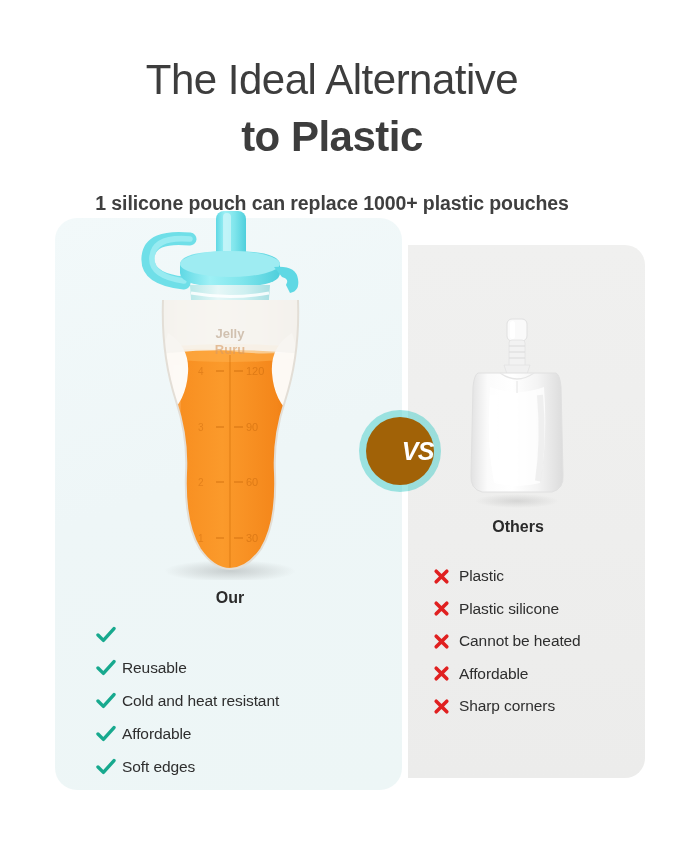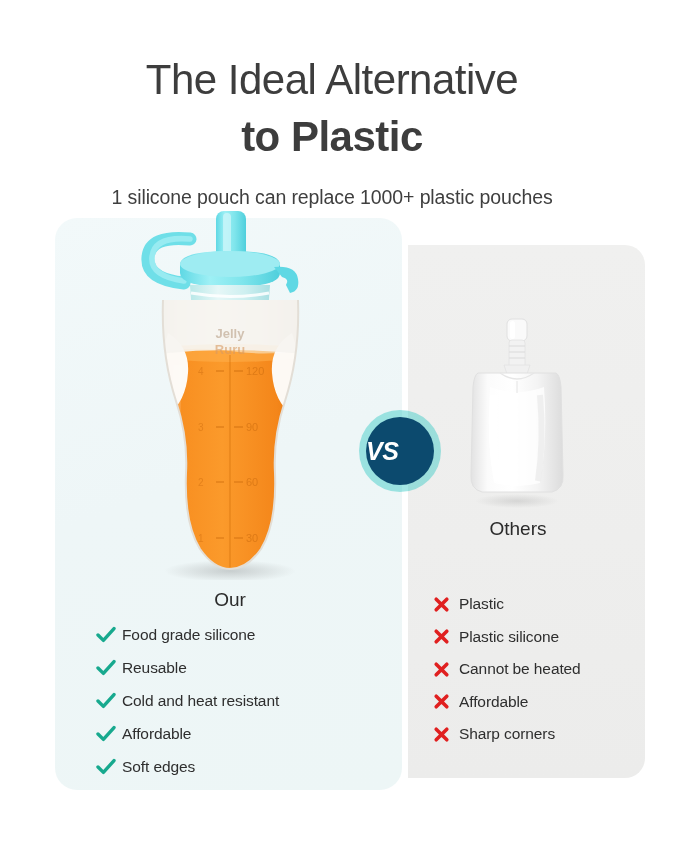--- a/index.html
+++ b/index.html
@@ -35,24 +35,24 @@
   .title-line2 {
     margin: 8px;
     padding-top: 2px;
     font-size: 42px;
     font-weight: 700;
     color: #3d3d3d;
     letter-spacing: -0.5px;
     line-height: 1.12;
   }
   .subtitle {
-    margin: 10px;
+    margin: 16px;
     padding-top: 16px;
     font-size: 19.5px;
-    font-weight: 400;
+    font-weight: 700;
     color: #3f3f3f;
     letter-spacing: -0.1px;
   }
 
   
   .panel-our {
     position: absolute;
     left: 55px;
     top: 218px;
     width: 347px;
@@ -74,57 +74,57 @@
   }
 
   
   .vs-badge {
     position: absolute;
     left: 366px;
     top: 417px;
     width: 68px;
     height: 68px;
     border-radius: 50%;
-    background: #0c4a6e;
+    background: #a16207;
     box-shadow: 0 0 0 7px rgba(37, 197, 193, 0.42);
     display: flex;
     align-items: center;
-    justify-content: flex-start;
+    justify-content: flex-end;
     z-index: 6;
   }
   .vs-badge span {
     color: #ffffff;
     font-size: 25px;
     font-weight: 700;
     font-style: italic;
     letter-spacing: -0.5px;
   }
 
   
   .col-heading {
     position: absolute;
-    font-size: 19px;
-    font-weight: 400;
+    font-size: 16px;
+    font-weight: 700;
     color: #2b2b2b;
     text-align: center;
     z-index: 5;
   }
   .heading-our { left: 150px; top: 589px; width: 160px; }
   .heading-others { left: 438px; top: 518px; width: 160px; }
 
   
   .feature-list {
     position: absolute;
     z-index: 5;
     list-style: none;
     margin: 0;
     padding: 0;
   }
   .list-our { left: 96px; top: 618px; }
-  .list-others { left: 433px; top: 588px; }
+  .list-others { left: 433px; top: 560px; }
 
   .feature-item {
     display: flex;
     align-items: center;
     height: 33px;
     margin-bottom: 0px;
   }
   .feature-icon {
     width: 26px;
     flex: 0 0 26px;
@@ -331,21 +331,20 @@
 <div class="col-heading heading-our">Our</div>
 <div class="col-heading heading-others">Others</div>
 
 <ul class="feature-list list-our">
   <li class="feature-item">
     <span class="feature-icon">
       <svg width="20" height="17" viewBox="0 0 20 17">
           <path d="M2 9 L7.4 14.4 L18 2.6" fill="none" stroke="#17a98e" stroke-width="3.4" stroke-linecap="round" stroke-linejoin="round"></path>
         </svg>
     </span>
-    <span class="feature-text">Food grade silicone</span>
   </li>
   <li class="feature-item">
     <span class="feature-icon">
       <svg width="20" height="17" viewBox="0 0 20 17">
           <path d="M2 9 L7.4 14.4 L18 2.6" fill="none" stroke="#17a98e" stroke-width="3.4" stroke-linecap="round" stroke-linejoin="round"></path>
         </svg>
     </span>
     <span class="feature-text">Reusable</span>
   </li>
   <li class="feature-item">

